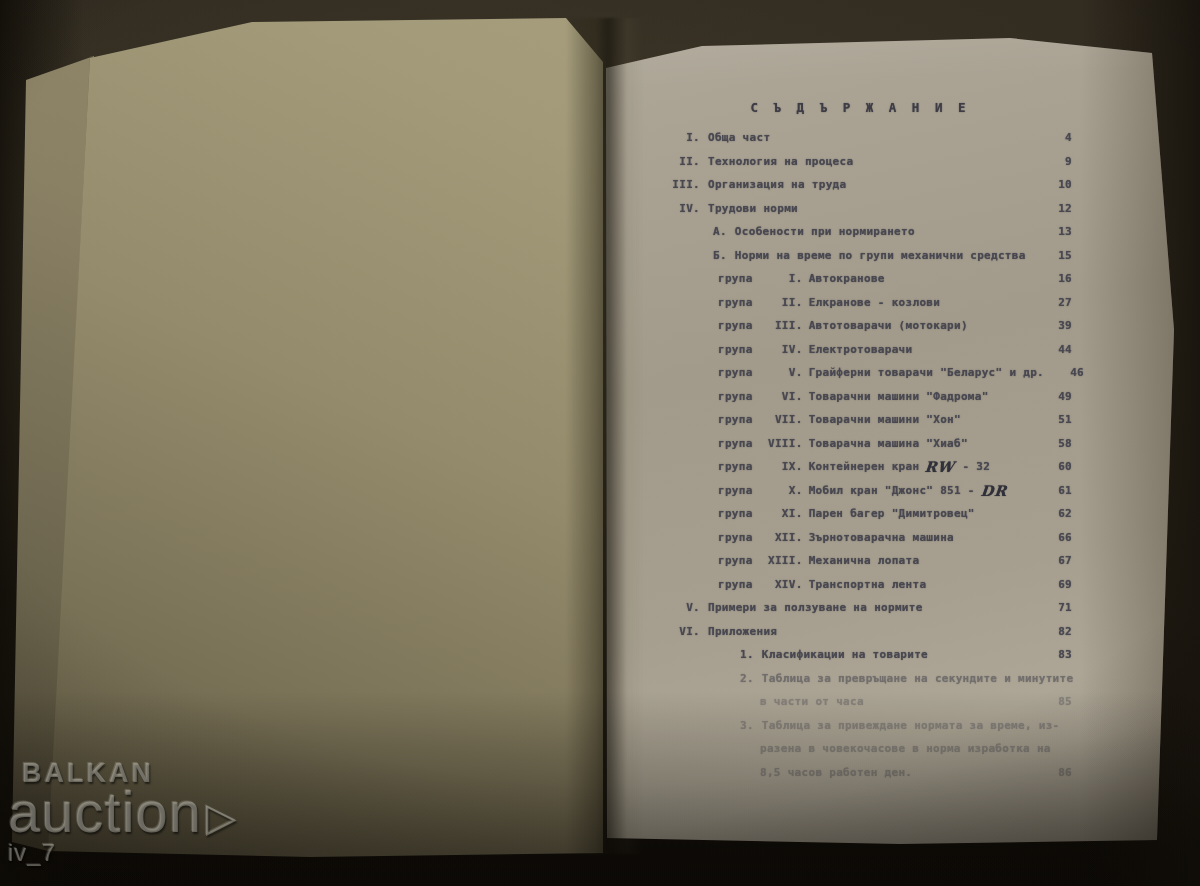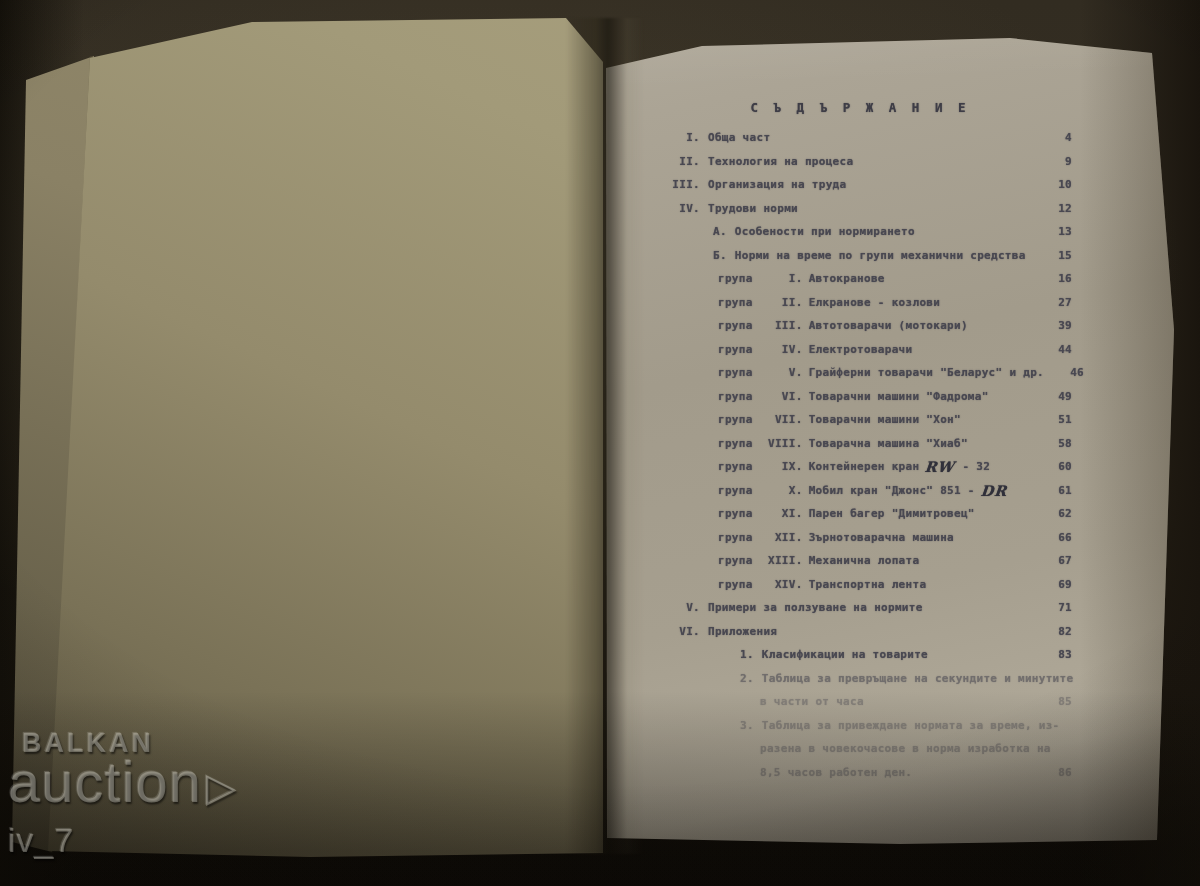--- a/index.html
+++ b/index.html
@@ -78,29 +78,29 @@
   .fade2{opacity:0.38;filter:blur(0.5px);}
 
   
   .vignette-overlay{
     position:absolute;left:0;top:0;width:1200px;height:886px;pointer-events:none;
     background:
       radial-gradient(120% 105% at 52% 38%, rgba(0,0,0,0) 48%, rgba(10,8,4,0.34) 78%, rgba(6,5,2,0.66) 100%),
       linear-gradient(180deg, rgba(0,0,0,0) 78%, rgba(8,6,3,0.45) 96%);
   }
   .watermark{
-    position:absolute;left:8px;top:730px;line-height:1;
+    position:absolute;left:8px;top:760px;line-height:1;
     font-family:"Liberation Sans",sans-serif;
     color:rgba(196,194,180,0.42);
     text-shadow:1px 2px 2px rgba(0,0,0,0.55), -1px -1px 1px rgba(255,255,248,0.20);
   }
   .wm-top{font-size:27px;font-weight:bold;letter-spacing:3px;margin-left:14px;}
   .wm-main{display:flex;align-items:center;font-size:58px;letter-spacing:1px;margin-top:-4px;}
   .wm-arrow{font-size:40px;margin-left:4px;margin-bottom:-10px;font-family:"DejaVu Sans",sans-serif;}
-  .wm-user{font-size:34px;margin-top:12px;letter-spacing:1px;}
+  .wm-user{font-size:24px;margin-top:0;letter-spacing:1px;}
 </style>
 </head>
 <body>
 
 <div class="scene">
 
   <div class="page-edge-stack"></div>
   <div class="page-edge-line"></div>
   <div class="left-page"></div>
   <div class="right-page"></div>

